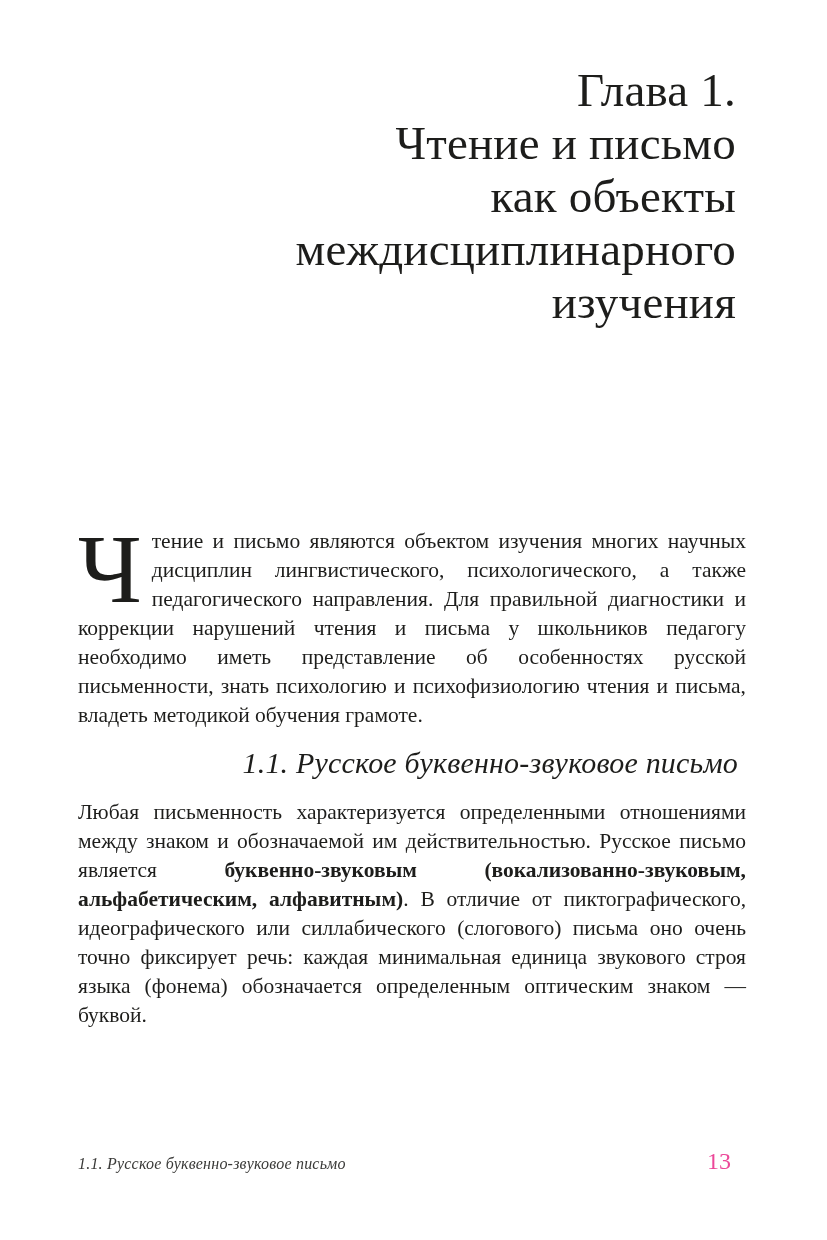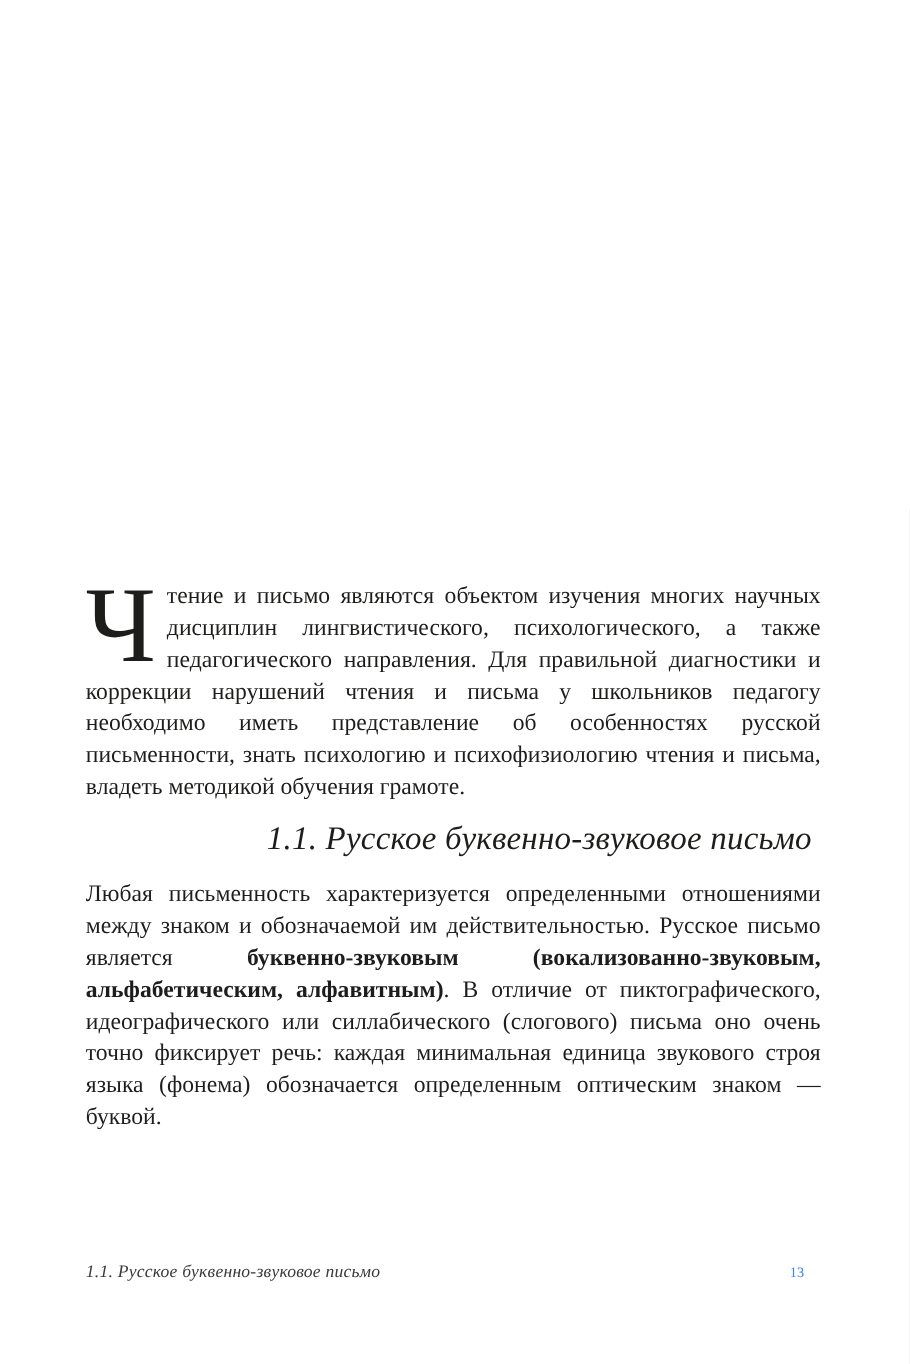--- a/index.html
+++ b/index.html
@@ -88,30 +88,35 @@
     justify-content: space-between;
     align-items: baseline;
   }
   .footer-title {
     font-style: italic;
     font-size: 16px;
     color: #3a3a38;
     letter-spacing: 0.2px;
   }
   .footer-page {
-    font-size: 13px;
+    font-size: 24px;
     padding-right: 15px;
-    color: #3b82f6;
+    color: #ec4899;
   }
 </style>
 </head>
 <body>
 
 <div class="page">
 
+  <h1 class="chapter-heading">Глава 1.
+Чтение и письмо
+как объекты
+междисциплинарного
+изучения</h1>
 
   <div class="body-text">
 
     <p>
       <span class="dropcap">Ч</span><span>тение и письмо являются объектом изучения многих научных дисциплин лингвистического, психологического, а также педагогического направления. Для правильной диагностики и коррекции нарушений чтения и письма у школьников педагогу необходимо иметь представление об особенностях русской письменности, знать психологию и психофизиологию чтения и письма, владеть методикой обучения грамоте.</span>
     </p>
 
 
     <h2 class="section-heading">1.1. Русское буквенно-звуковое письмо</h2>
 

